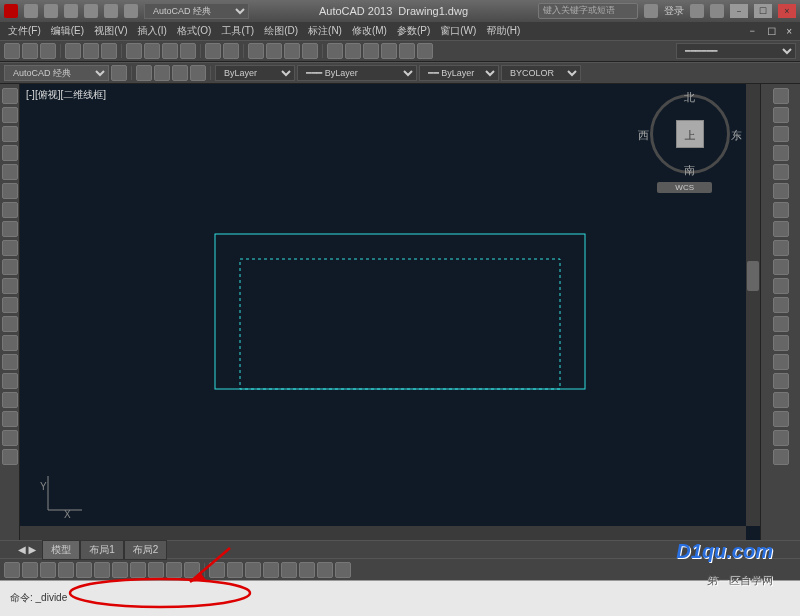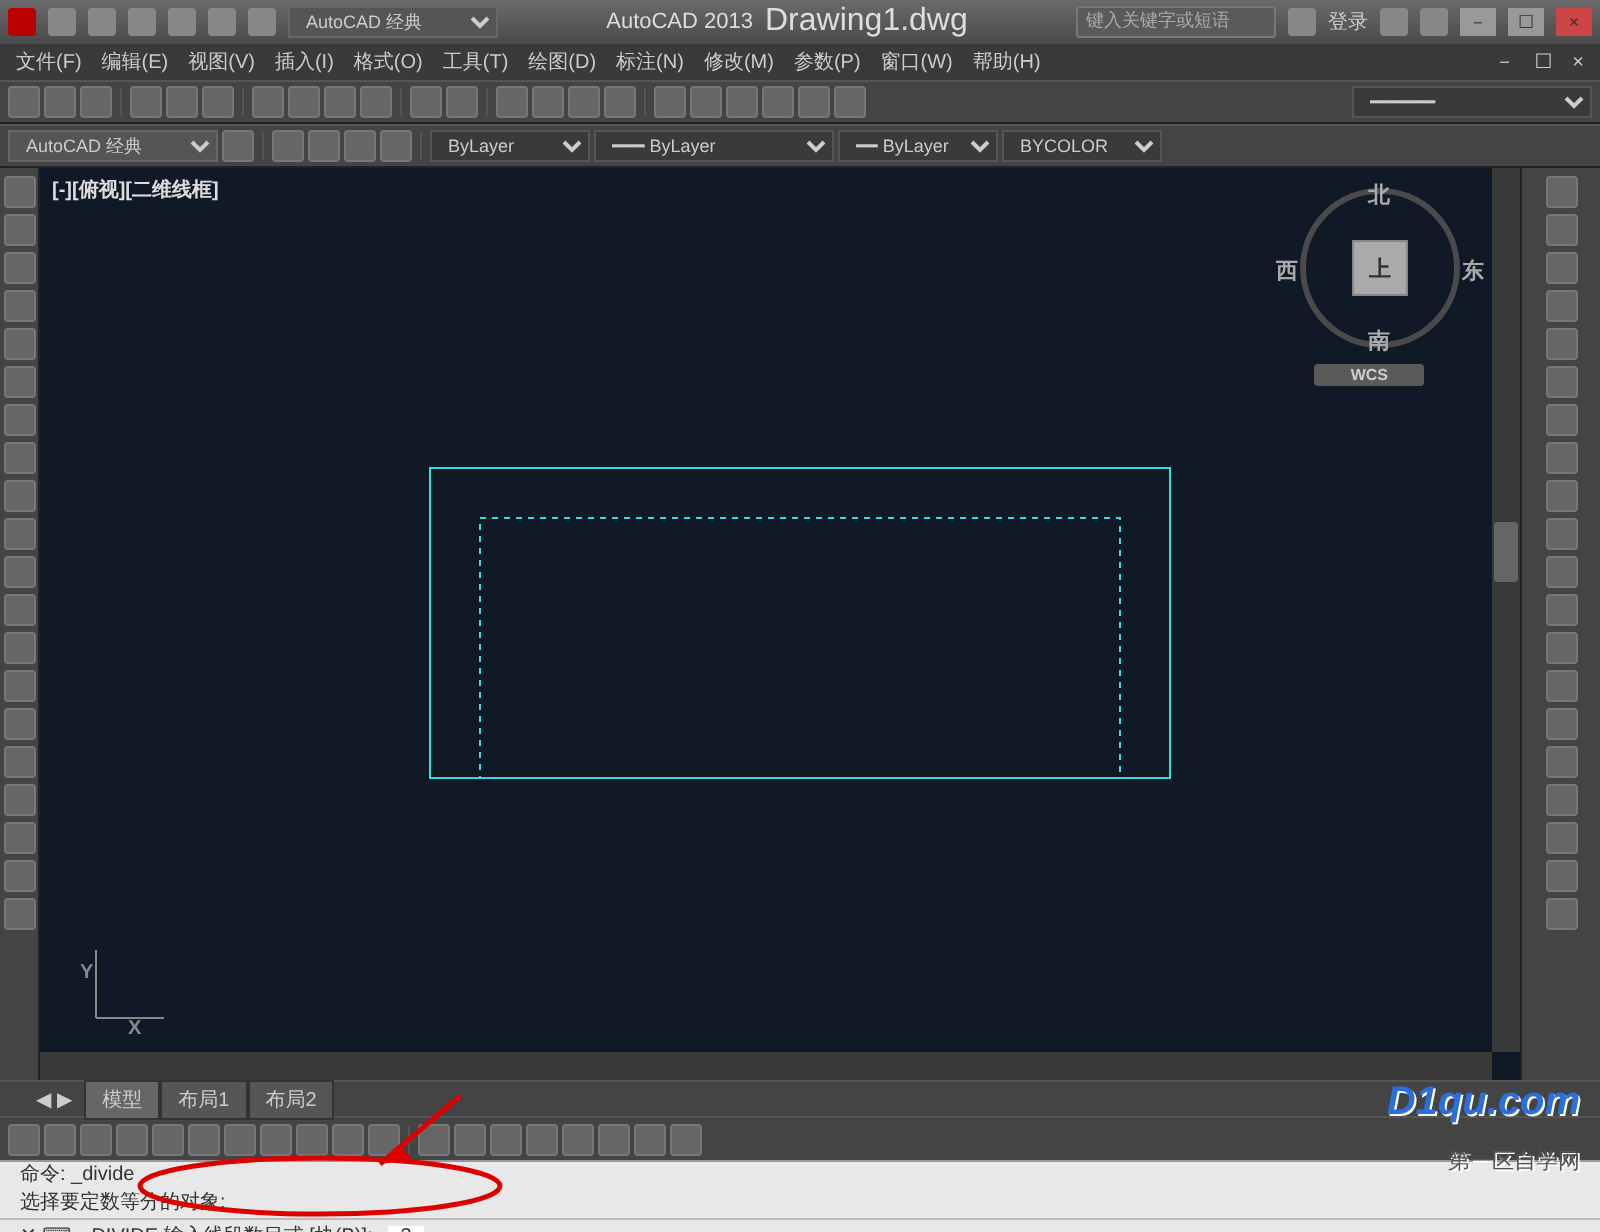--- a/index.html
+++ b/index.html
@@ -16,61 +16,61 @@
 .toolbar-row { height: 22px; background: #444; border-top: 1px solid #555; border-bottom: 1px solid #222; display: flex; align-items: center; gap: 2px; padding: 0 4px; }
 .tb-btn { width: 16px; height: 16px; background: #666; border: 1px solid #777; border-radius: 2px; flex-shrink: 0; }
 .tb-sep { width: 1px; height: 14px; background: #555; margin: 0 2px; }
 .ws-select { height: 16px; background: #555; border: 1px solid #666; color: #ccc; font-size: 9px; padding: 0 20px 0 4px; }
 .prop-select { height: 16px; background: #3a3a3a; border: 1px solid #555; color: #ccc; font-size: 9px; padding: 0 4px; min-width: 80px; }
 .main { display: flex; height: 456px; }
 .left-tools { width: 20px; background: #444; border-right: 1px solid #222; padding: 4px 2px; display: flex; flex-direction: column; gap: 3px; }
 .left-tools .tb-btn { width: 16px; height: 16px; }
 .right-tools { width: 40px; background: #444; border-left: 1px solid #222; padding: 4px 2px; display: flex; flex-direction: column; gap: 3px; align-items: center; }
 .right-tools .tb-btn { width: 16px; height: 16px; }
-.canvas-area { flex: 1; background: #0f1a26; position: relative; overflow: hidden; font-weight: bold; }
+.canvas-area { flex: 1; background: #0f1a26; position: relative; overflow: hidden; }
 .view-label { position: absolute; top: 4px; left: 6px; color: #ddd; font-size: 10px; }
 .viewcube { position: absolute; top: 10px; right: 30px; width: 80px; height: 80px; }
 .viewcube .ring { width: 80px; height: 80px; border: 3px solid #4a4a4a; border-radius: 50%; position: absolute; }
 .viewcube .cube { width: 28px; height: 28px; background: #aaa; position: absolute; top: 26px; left: 26px; color: #333; text-align: center; line-height: 28px; font-size: 11px; border: 1px solid #888; }
 .viewcube .dir { position: absolute; color: #aaa; font-size: 11px; }
 .wcs-badge { position: absolute; top: 98px; right: 48px; background: #5a5a5a; color: #ccc; font-size: 8px; padding: 1px 18px; border-radius: 2px; }
 .drawing rect { fill: none; stroke: #3dd; stroke-width: 1; }
 .ucs { position: absolute; bottom: 20px; left: 20px; color: #888; font-size: 10px; }
 .ucs-y { position: absolute; bottom: 28px; left: 0; }
 .ucs-x { position: absolute; bottom: 0; left: 24px; }
 .scrollbar-v { position: absolute; right: 0; top: 0; bottom: 14px; width: 14px; background: #3a3a3a; }
 .scrollbar-v .thumb { position: absolute; top: 40%; width: 12px; height: 30px; left: 1px; background: #666; border-radius: 2px; }
 .scrollbar-h { position: absolute; left: 0; right: 14px; bottom: 0; height: 14px; background: #3a3a3a; }
 .tabs { height: 18px; background: #444; border-top: 1px solid #555; display: flex; align-items: center; gap: 0; padding-left: 18px; font-size: 10px; }
 .tabs .tab { padding: 2px 8px; background: #555; border: 1px solid #333; }
 .tabs .tab.active { background: #666; }
 .toolbar-bottom { height: 22px; background: #444; border-top: 1px solid #555; display: flex; align-items: center; gap: 2px; padding: 0 4px; }
 .cmd-area { background: #e8e8e8; color: #333; font-size: 10px; border-top: 1px solid #999; }
-.cmd-hist { padding: 1px 10px; line-height: 12px; }
+.cmd-hist { padding: 11px 10px; line-height: 12px; }
 .cmd-line { display: flex; align-items: center; padding: 1px 10px; border-top: 1px solid #bbb; }
-.watermark { position: absolute; right: 10px; bottom: 28px; color: #2a6fdf; font-size: 20px; font-weight: bold; font-style: italic; text-shadow: 1px 1px 0 #fff; }
+.watermark { position: absolute; right: 27px; bottom: 28px; color: #2a6fdf; font-size: 20px; font-weight: bold; font-style: italic; text-shadow: 1px 1px 0 #fff; }
 .watermark small { font-size: 11px; color: #555; font-style: normal; font-weight: normal; display: block; text-align: right; margin-top: 10px; }
 .annot { position: absolute; pointer-events: none; }
 .annot svg { overflow: visible; }
 </style>
 </head>
 <body>
 
 <div class="titlebar">
   <div class="logo"></div>
   <div class="tbicon"></div>
   <div class="tbicon"></div>
   <div class="tbicon"></div>
   <div class="tbicon"></div>
   <div class="tbicon"></div>
   <div class="tbicon"></div>
   <select class="ws-select"><option>AutoCAD 经典</option></select>
   <div class="spacer"></div>
   <span style="color:#ddd;font-size:11px">AutoCAD 2013</span>
-  <span style="color:#ddd;font-size:16px">Drawing1.dwg</span>
+  <span style="color:#ddd;font-size:11px">Drawing1.dwg</span>
   <div class="spacer"></div>
   <div class="search">键入关键字或短语</div>
   <div class="tbicon"></div>
   <span>登录</span>
   <div class="tbicon"></div>
   <div class="tbicon"></div>
   <div class="winbtn">－</div>
   <div class="winbtn">☐</div>
   <div class="winbtn close">×</div>
 </div>

